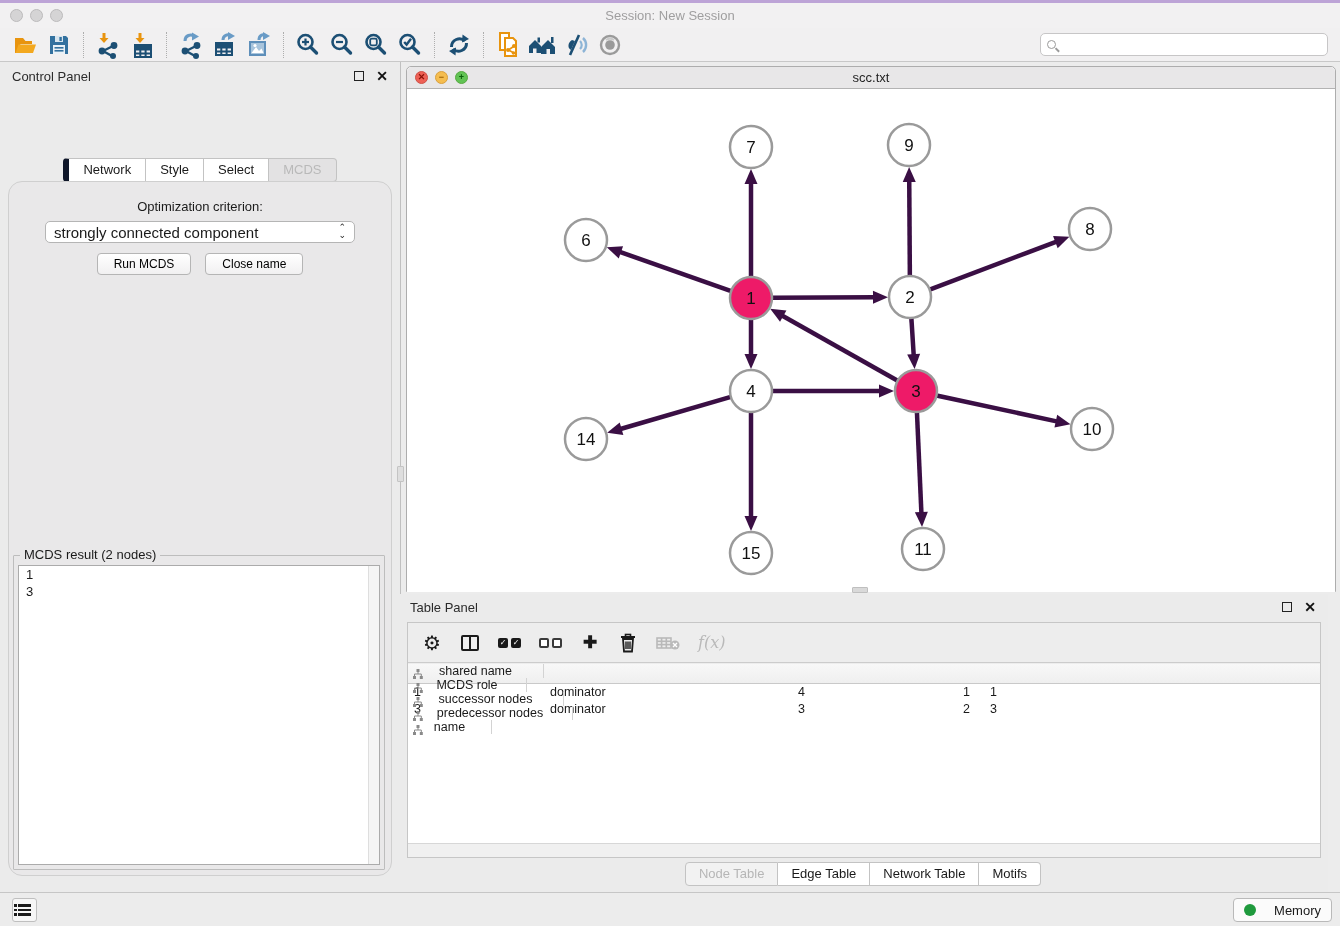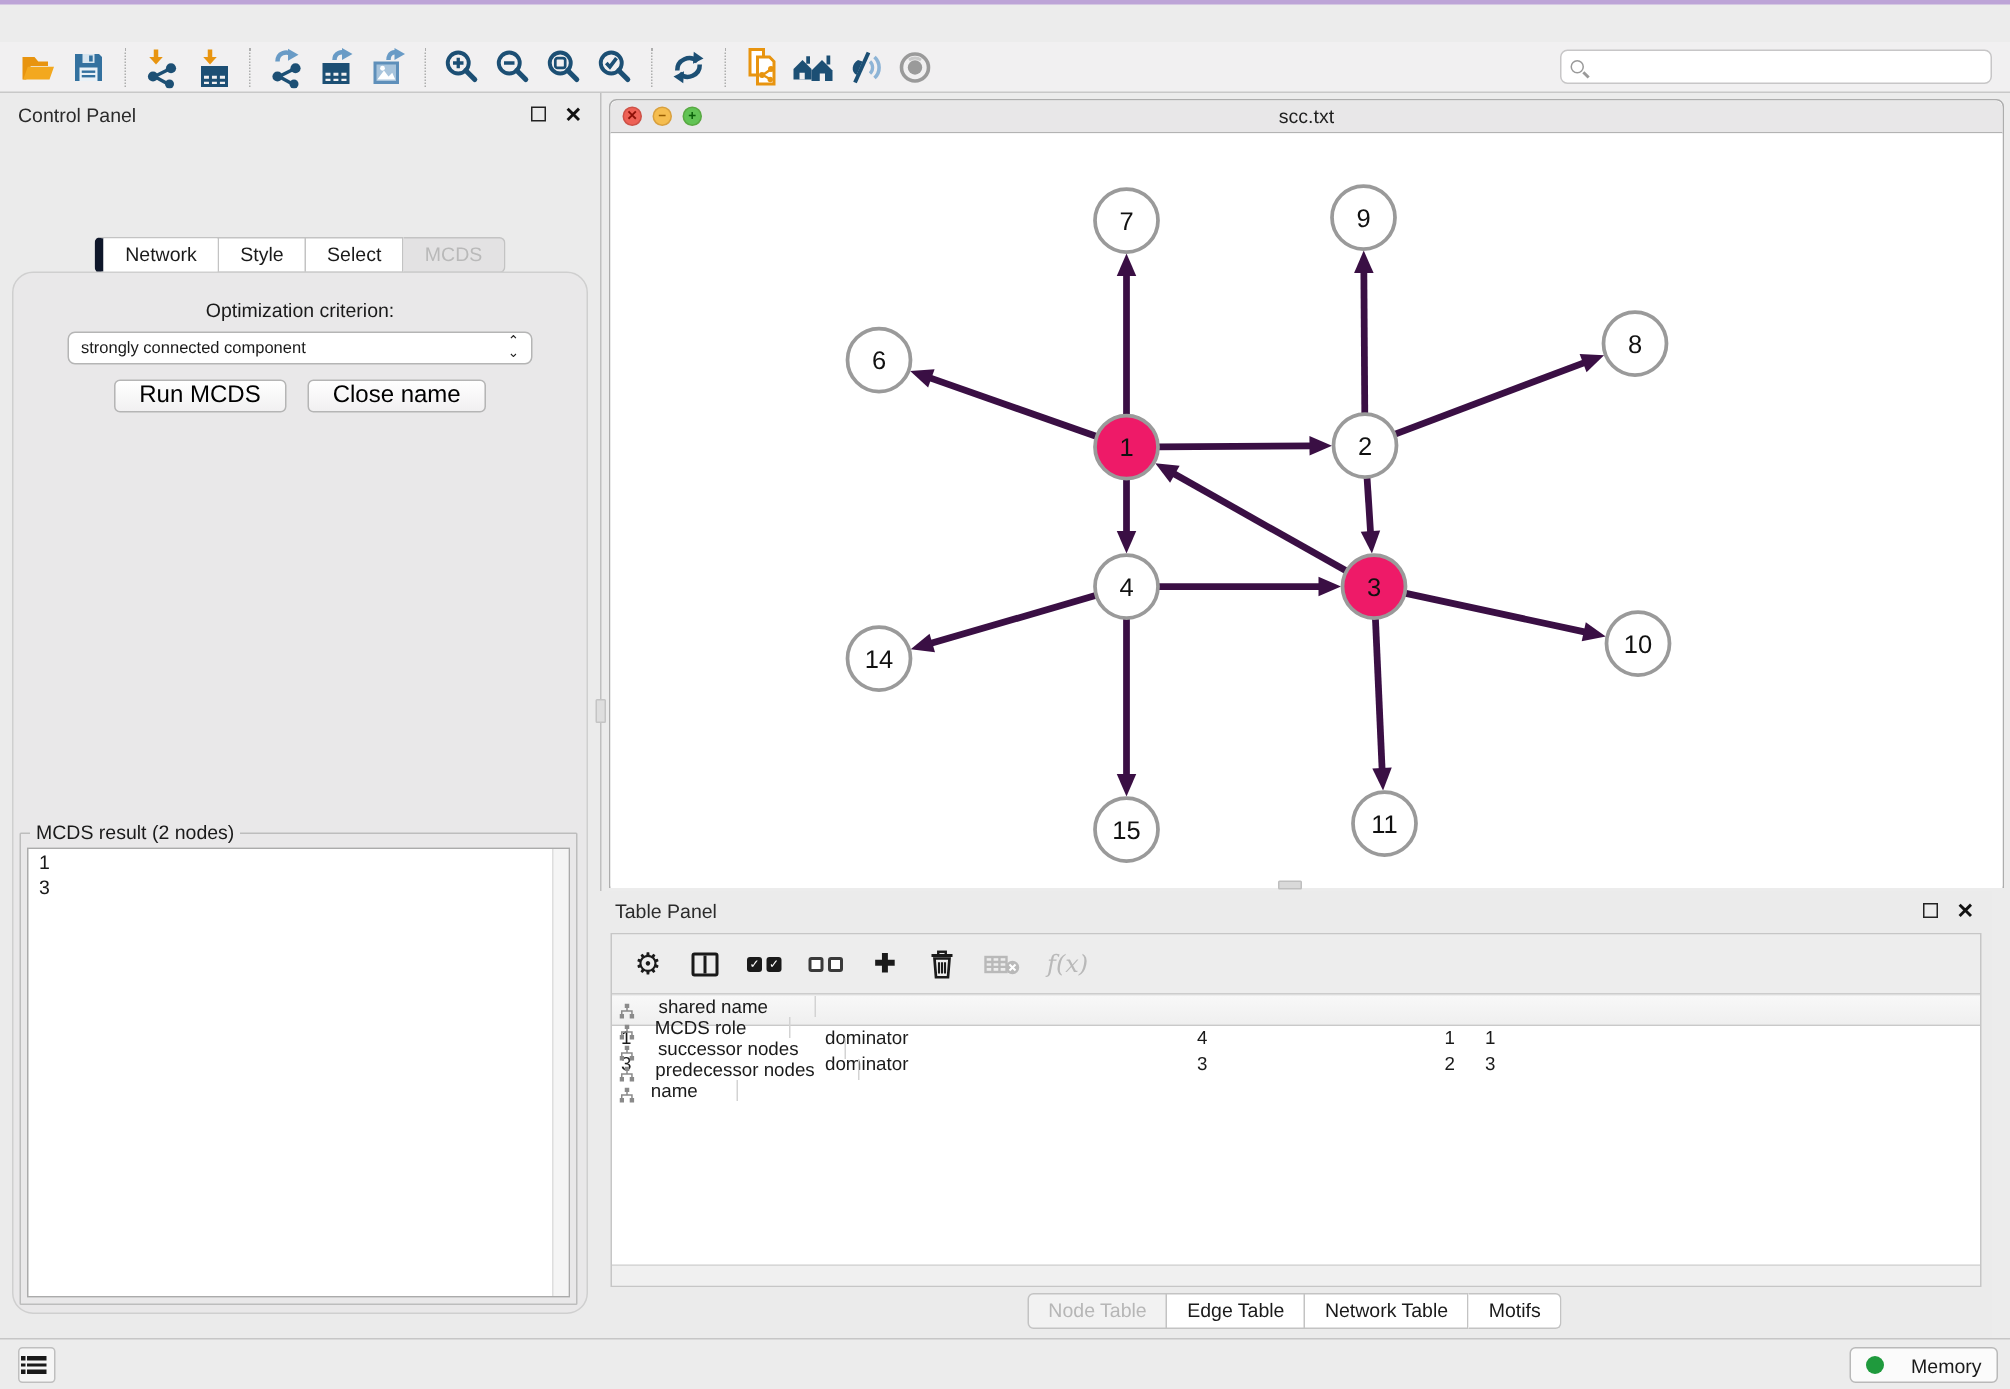--- a/index.html
+++ b/index.html
@@ -44,25 +44,25 @@
   .cp-tab { background:#fff; border:1px solid #c3c3c3; border-left:none; padding:3px 14px 4px;
     font-size:13px; cursor:pointer; }
   .cp-tab:first-child { border-left:6px solid #0f172a; border-radius:4px 0 0 4px; }
   .cp-tab:last-child { border-radius:0 4px 4px 0; }
   .cp-tab.selected { background:#e3e2e3; color:#b9b9b9; }
   .cp-content { position:absolute; left:8px; right:8px; top:119px; bottom:16px;
     border:1px solid #cfcfcf; background:#e9e8e9; border-radius:14px; }
   .opt-label { position:absolute; top:17px; left:0; right:0; text-align:center; font-size:13px; }
   .combo { position:absolute; top:39px; left:36px; width:310px; height:22px; background:#fff;
     border:1px solid #b5b5b5; border-radius:5px; display:flex; align-items:center; padding:0 8px; cursor:pointer; }
-  .combo .val { flex:1; font-size:11px; }
+  .combo .val { flex:1; font-size:15px; }
   .combo .stepper { font-size:9px; line-height:0.85; color:#222; text-align:center; }
   .btn-row { position:absolute; top:71px; left:0; right:0; display:flex; justify-content:center; gap:14px; }
   .btn { height:22px; padding:0 16px; background:linear-gradient(#ffffff,#f1f0f1); border:1px solid #b5b5b5;
-    border-radius:4px; font-size:16px; cursor:pointer; font-family:"Liberation Sans",sans-serif; }
+    border-radius:4px; font-size:12px; cursor:pointer; font-family:"Liberation Sans",sans-serif; }
   .result-fieldset { position:absolute; left:4px; right:6px; top:373px; bottom:5px;
     border:1px solid #bdbdbd; border-radius:1px; padding:0; }
   .result-legend { position:absolute; top:-9px; left:6px; background:#e9e8e9; padding:0 4px; font-size:13px; }
   .result-list { position:absolute; left:4px; right:4px; top:9px; bottom:4px; background:#fff;
     border:1px solid #ababab; overflow:hidden; }
   .result-item { font-size:13px; padding:1px 0 1px 7px; cursor:default; }
   .result-scroll { position:absolute; right:0; top:0; bottom:0; width:11px; background:#f5f5f5; border-left:1px solid #dedede; }
 
   
   .net-window { position:absolute; left:406px; top:66px; width:930px; height:526px; background:#fff;
@@ -122,20 +122,28 @@
   .mem-dot { width:12px; height:12px; border-radius:50%; background:#1f9a3d; }
 
   svg text { font-family:"Liberation Sans", sans-serif; }
 </style>
 </head>
 <body>
 
 <div class="app">
   <div class="purple-strip"></div>
 
+  <div class="titlebar">
+    <div class="tl-group">
+      <span class="tl"></span>
+      <span class="tl"></span>
+      <span class="tl"></span>
+    </div>
+    <div class="win-title">Session: New Session</div>
+  </div>
 
   <div class="toolbar">
     <div class="tb-btn">
       <svg width="26" height="26" viewBox="0 0 26 26">
           <path d="M3 21 V6 h8 l2.5 3 H20 v3 H8.5 L5.5 21 Z" fill="#e8940f"></path>
           <path d="M6.5 12.5 H24 L21 21 H3.5 Z" fill="#f3a81f"></path>
         </svg>
     </div>
     <div class="tb-btn">
       <svg width="26" height="26" viewBox="0 0 26 26">

